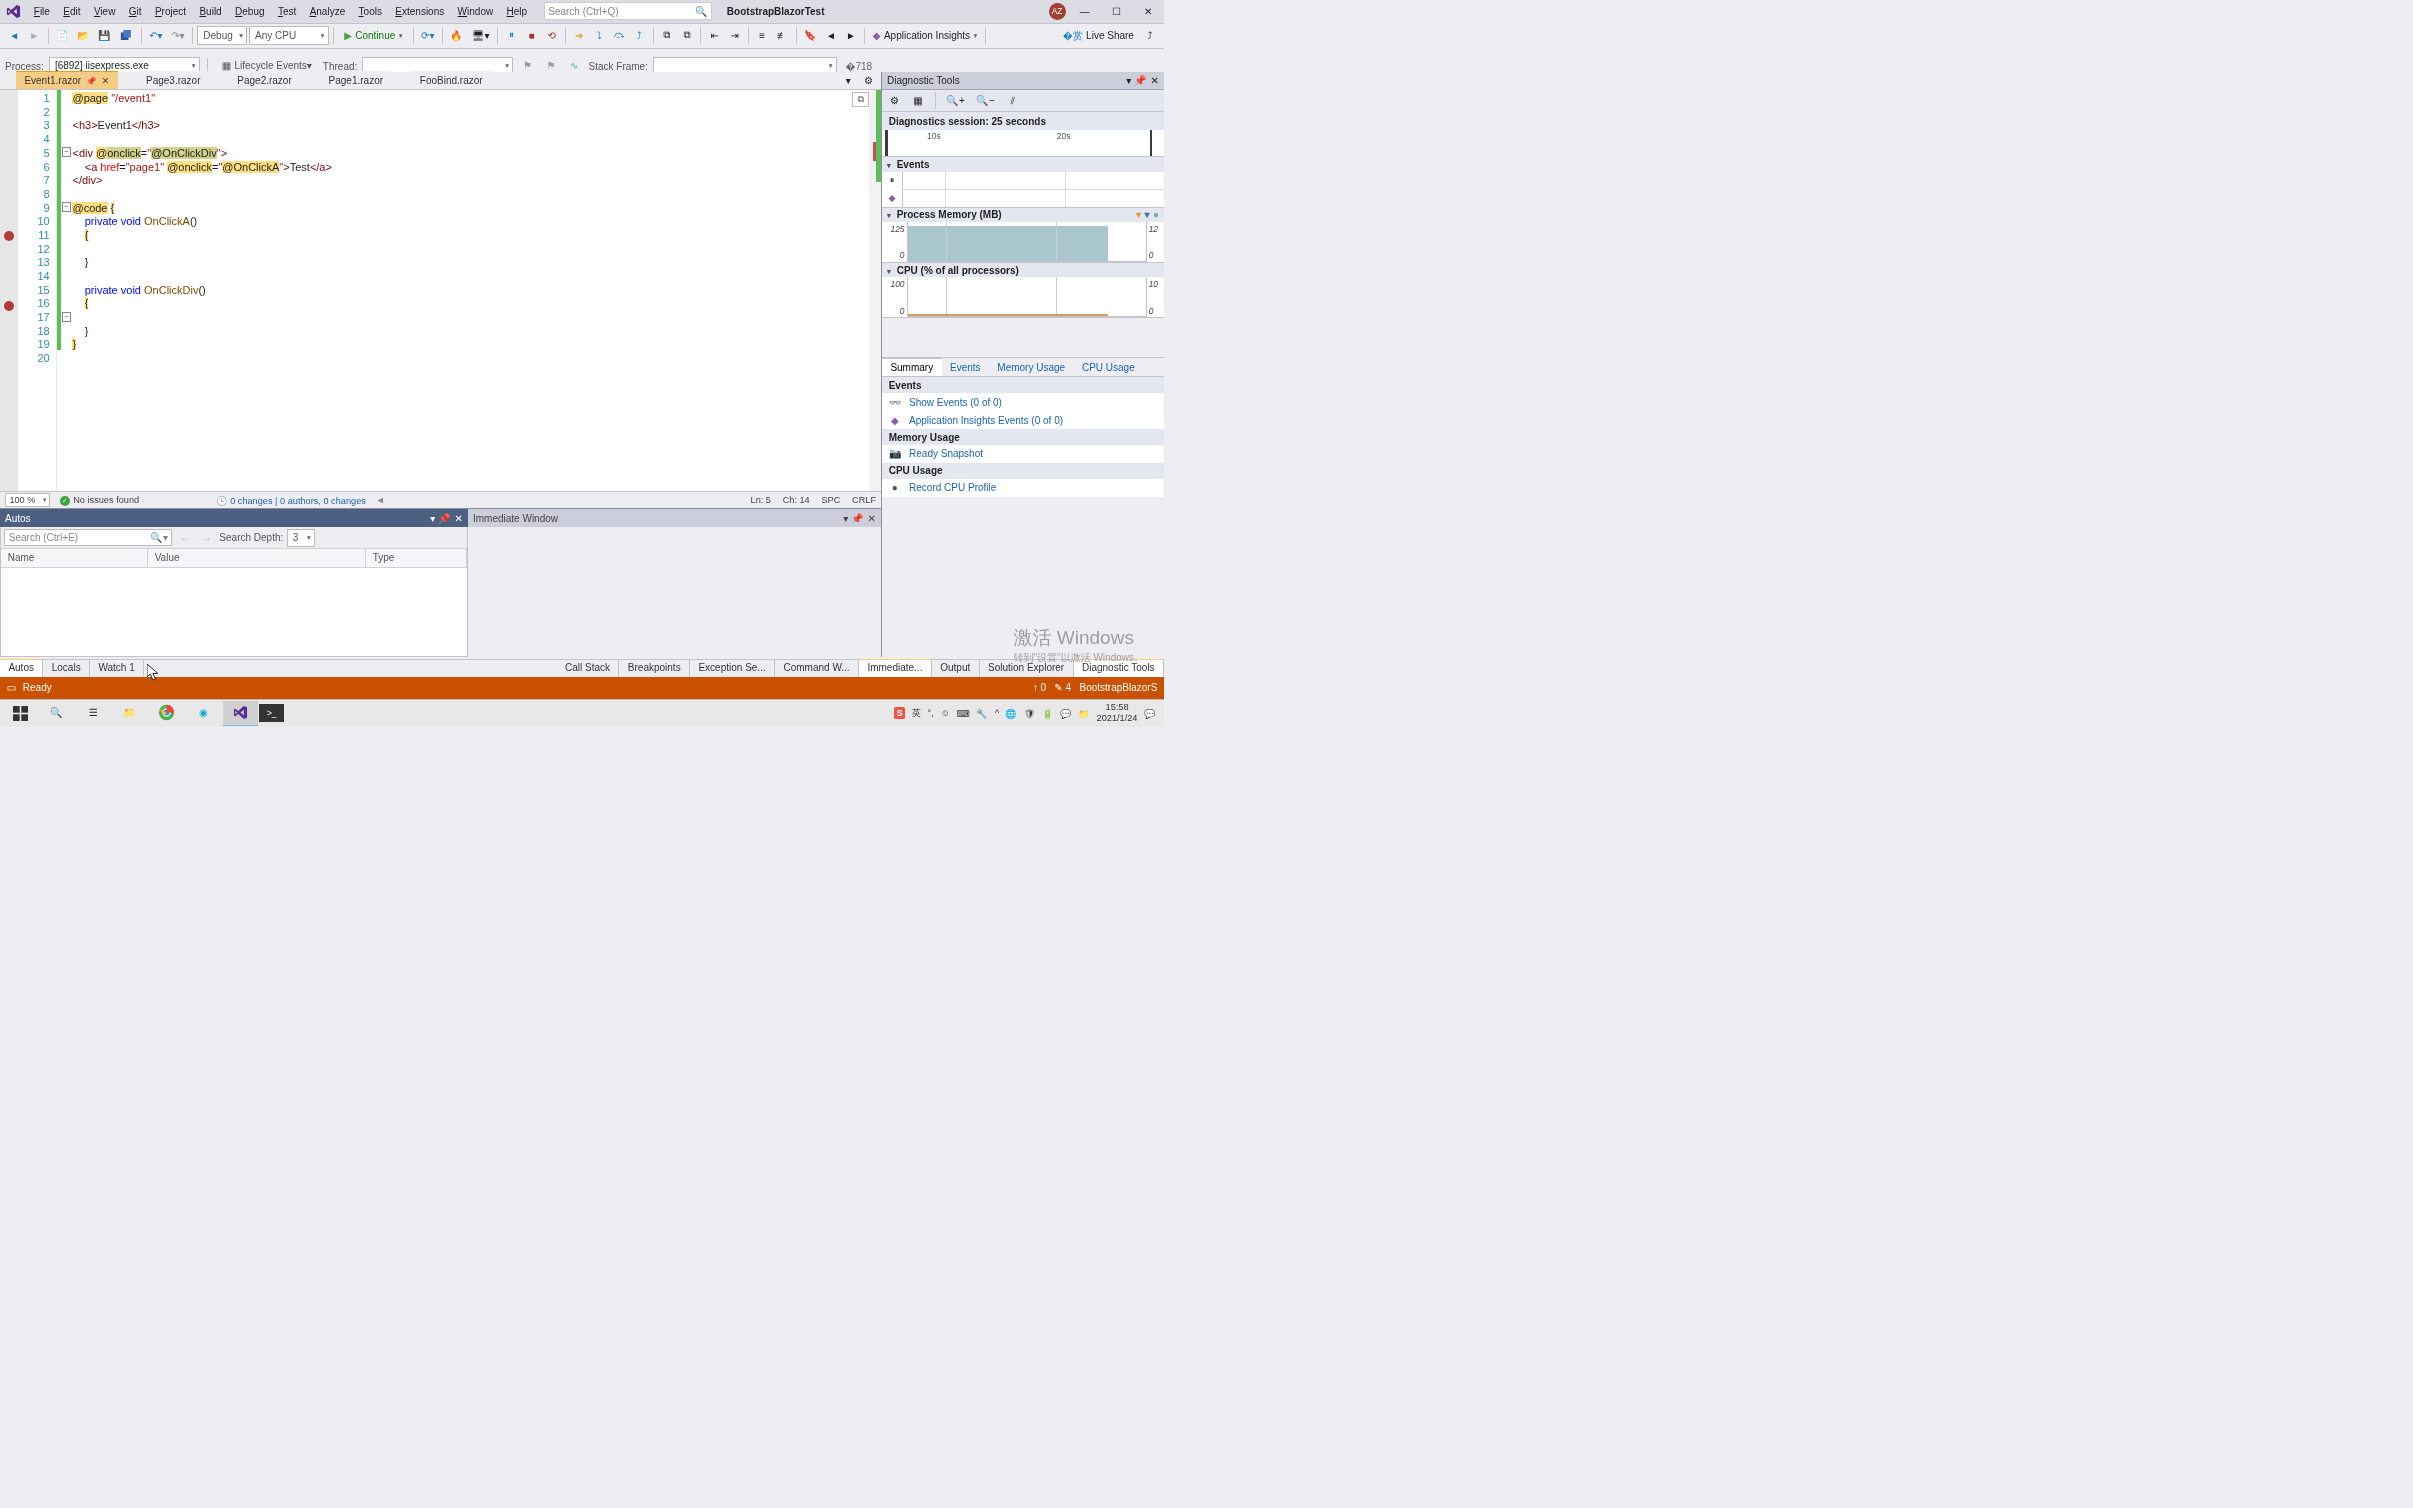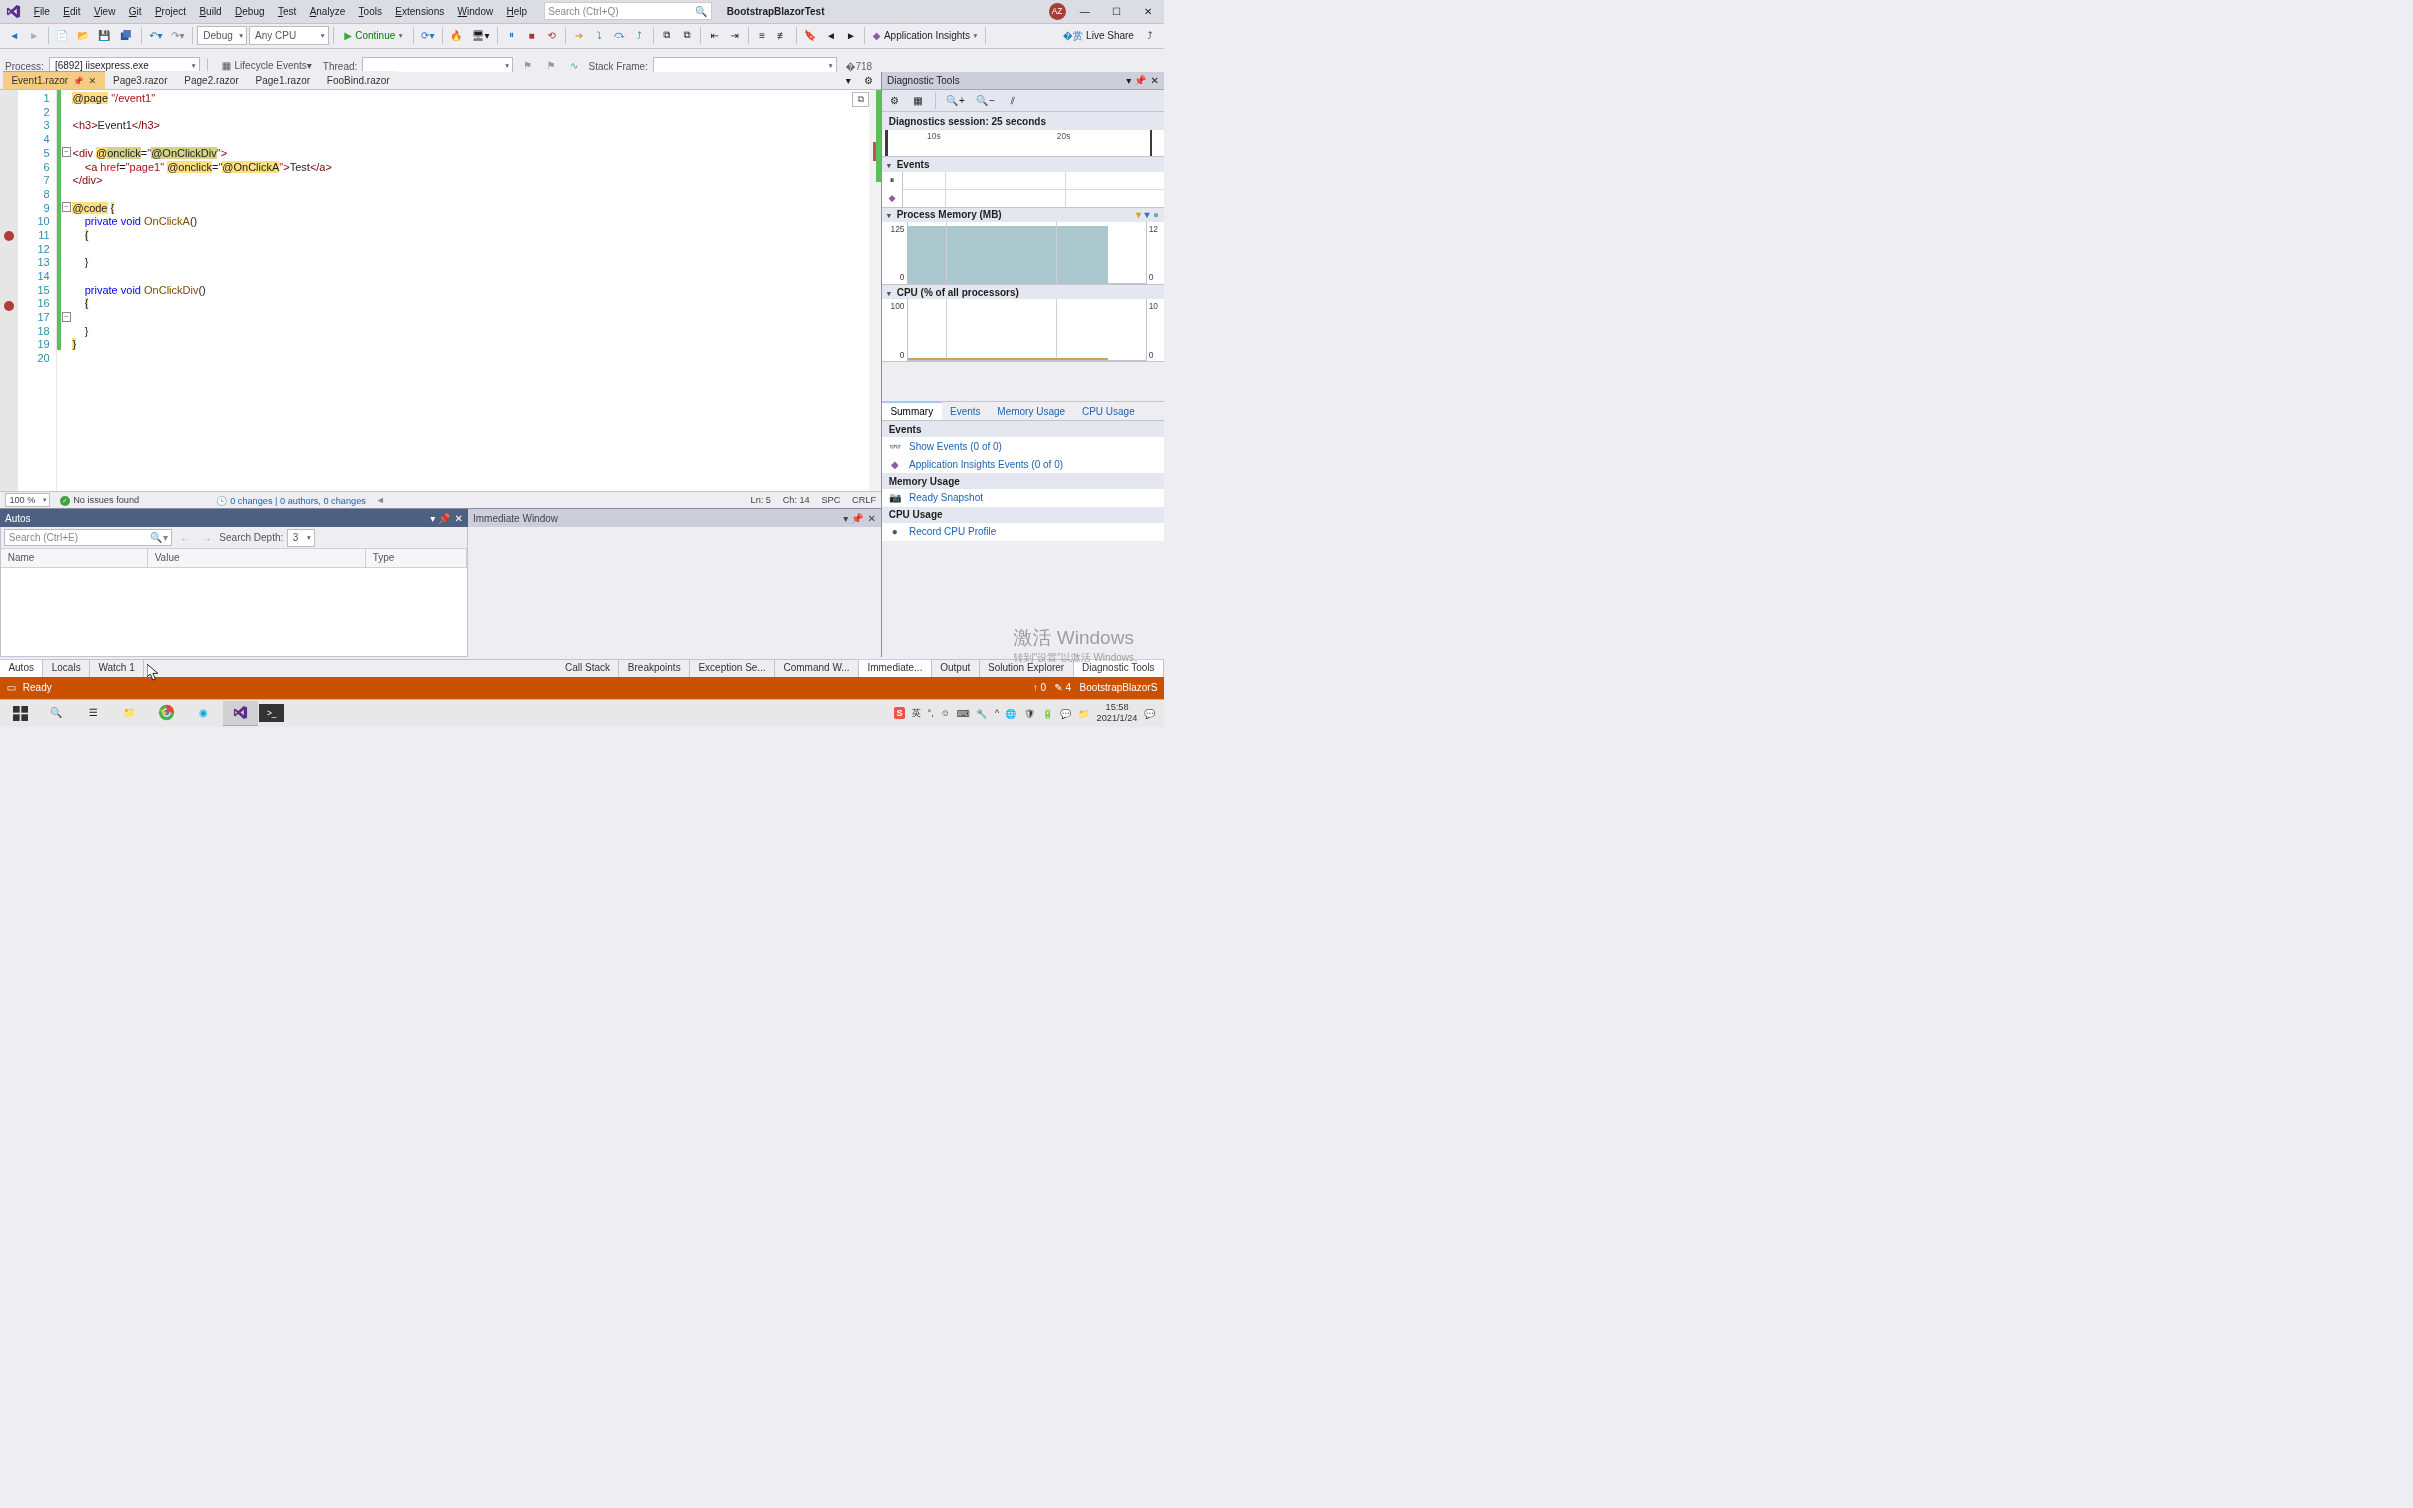--- a/index.html
+++ b/index.html
@@ -32,21 +32,21 @@
 .toolbar2 .combo { height:18.4px; border:0.8px solid #bbb; background:#fff; padding:0 17px 0 5px; position:relative; display:flex; align-items:center; min-width:151px;}
 .toolbar2 .combo.small{ min-width:151px;}
 .toolbar2 .combo::after{content:"▾"; position:absolute; right:3.4px; font-size:7.5px; color:#666;}
 
 
 .main { position:absolute; top:72px; left:0; right:0; bottom:49px; display:flex; }
 .editor-col { flex: 1 1 auto; display:flex; flex-direction:column; min-width:0; }
 .right-col { width: 283px; border-left:0.8px solid #8e8e98; background:#eeeef2; display:flex; flex-direction:column;}
 
 
-.doc-tabs { height: 18.4px; background:#eeeef2; border-bottom:0.8px solid #c2c3cb; display:flex; align-items:flex-end; padding-left:3px; position:relative;}
+.doc-tabs { height: 18.4px; background:#eeeef2; border-bottom:0.8px solid #c2c3cb; display:flex; align-items:flex-end; padding-left:16px; position:relative;gap:20px;}
 .doc-tab { height:18.4px; padding:0 8.4px; display:flex; align-items:center; gap:5px; background:#eeeef2; border-top:0.8px solid transparent; color:#333; }
 .doc-tab.active { background:#f5cc84; border-top:1.7px solid #d9a12a; font-weight:400; }
 .doc-tab .pin { font-size:8.4px; color:#555;}
 .doc-tab .close { font-size:9.2px; color:#333;}
 .doc-tabs .tab-right { margin-left:auto; display:flex; gap:1.7px; padding-right:3.4px;}
 
 
 .editor-wrap { flex:1 1 auto; display:flex; background:#fff; position:relative; overflow:hidden; min-height:0;}
 .gutter-bp { width:18.4px; background:#e6e6e6; }
 .gutter-ln { width:39px; background:#fff; border-right:0.8px solid #e6e6e6; text-align:right; padding-right:6.7px; color:#2b91af; font-family:Consolas,monospace; font-size:11px; line-height:13.7px; padding-top:1.7px;}
@@ -113,21 +113,21 @@
 .diag-ruler .tick { position:absolute; top:0.8px; font-size:8.4px; color:#555;}
 .diag-ruler .bar { position:absolute; top:0; bottom:0; background:#3b3b3b;}
 .diag-section { border-bottom:0.8px solid #c2c3cb; background:#fff;}
 .diag-sec-head { background:#e4e6f0; padding:1.7px 5px; font-weight:600; display:flex; align-items:center; gap:3.4px;}
 .diag-sec-head .tri::before{content:"▾"; font-size:7.5px; margin-right:2.5px; color:#555;}
 .diag-events-rows { display:flex;}
 .diag-events-rows .lcol { width:20px; display:flex; flex-direction:column;}
 .diag-events-rows .lcol div{ height:17.6px; display:flex; align-items:center; justify-content:center; font-size:9.2px;}
 .diag-events-rows .chartish { flex:1; position:relative; height:35px; border-left:0.8px solid #c2c3cb;}
 .diag-events-rows .chartish .col-sep { position:absolute; top:0; bottom:0; width:0.8px; background:#d7d7de;}
-.mem-chart, .cpu-chart { position:relative; height:62px; display:flex;}
+.mem-chart, .cpu-chart { position:relative; height:40px; display:flex;font-style:italic;}
 .mem-chart .ylab, .cpu-chart .ylab { width:25px; display:flex; flex-direction:column; justify-content:space-between; align-items:flex-end; padding:1.7px 2.5px; font-size:8.4px; color:#444;}
 .mem-chart .plot, .cpu-chart .plot { flex:1; border:0.8px solid #c2c3cb; border-top:none; position:relative; background:#fff;}
 .mem-chart .rlab, .cpu-chart .rlab { width:17px; display:flex; flex-direction:column; justify-content:space-between; padding:1.7px 1.7px; font-size:8.4px; color:#444;}
 .mem-fill { position:absolute; left:0; top:3.4px; bottom:0; background:#a9c7cd;}
 .vline { position:absolute; top:0; bottom:0; width:0.8px; background:#cfcfd7;}
 
 .diag-tabs { height:20px; background:#eeeef2; border-top:0.8px solid #c2c3cb; border-bottom:0.8px solid #c2c3cb; display:flex; align-items:stretch;margin-top:29px;}
 .diag-tabs .dt { padding:3.4px 8.4px; color:#1a63b3;}
 .diag-tabs .dt.active { background:#fff; border-top:1.7px solid #a9c7ea; color:#000; margin-top:-0.8px;}
 .diag-list { background:#fff;}

